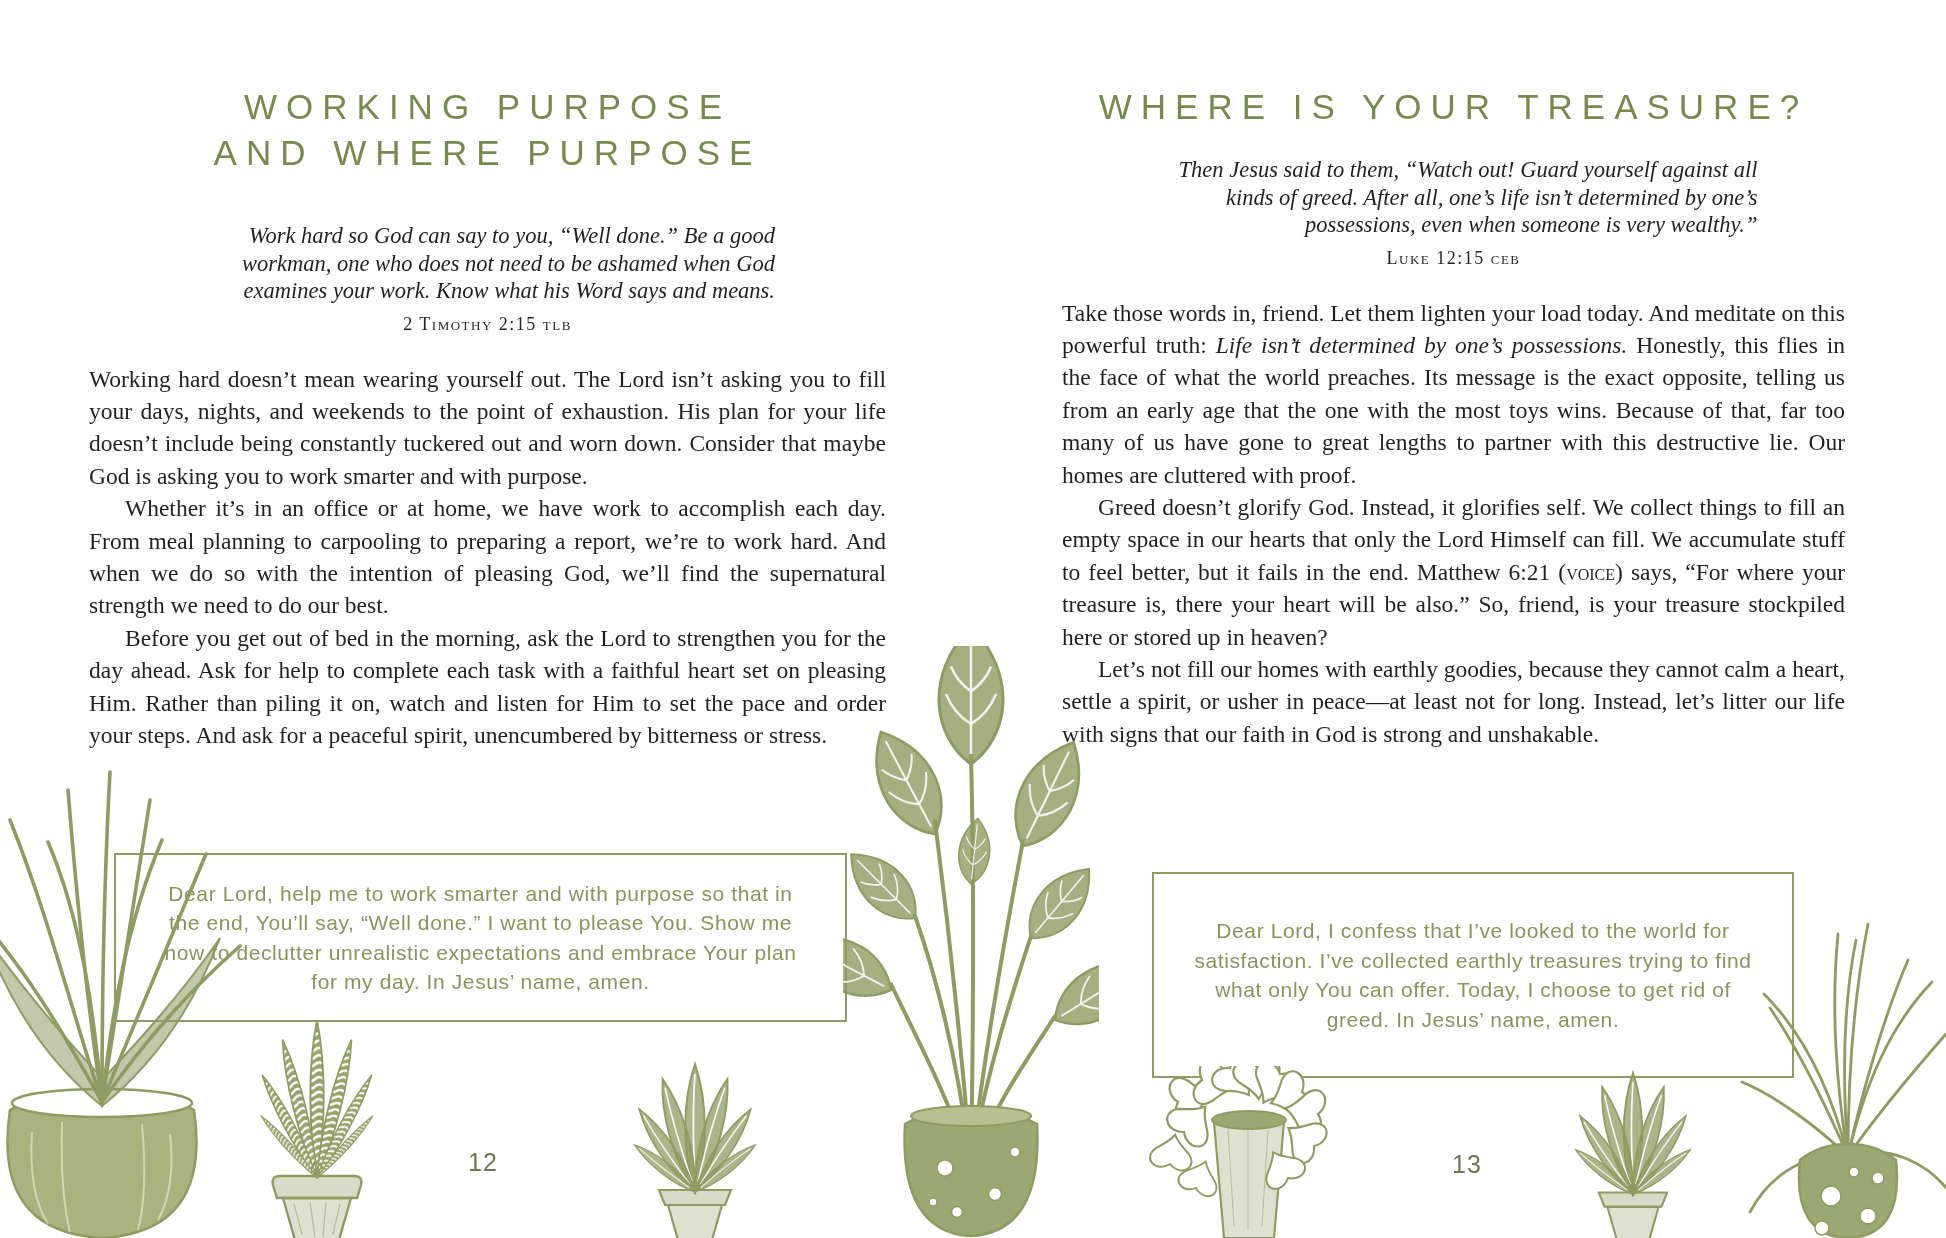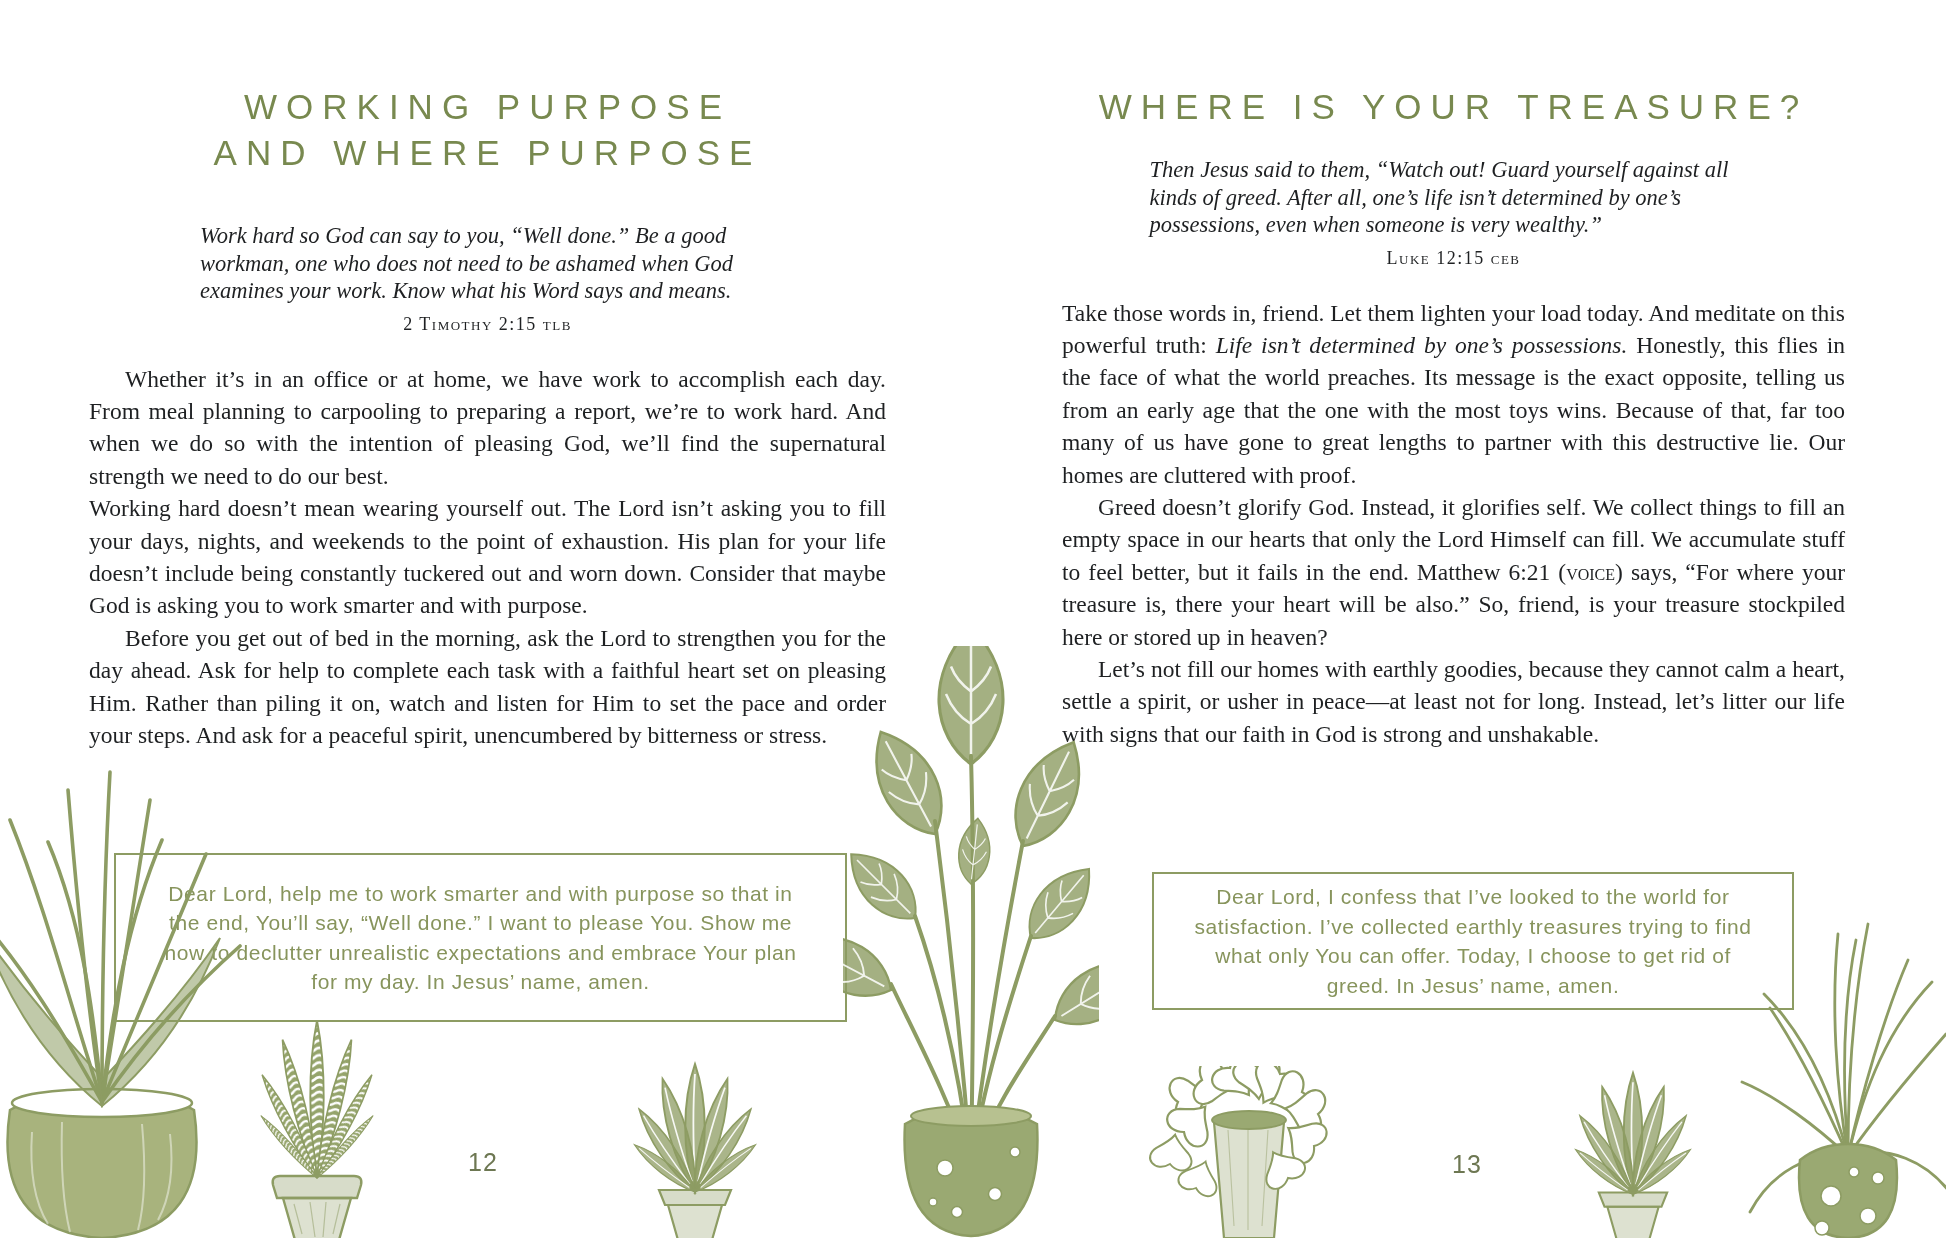--- a/index.html
+++ b/index.html
@@ -22,21 +22,21 @@
     letter-spacing:9px;
     color:#78894f;
     text-align:center;
     white-space:nowrap;
   }
   .scripture{
     margin:32px auto 0 auto;
     font-style:italic;
     font-size:22.5px;
     line-height:27.5px;
-    text-align:left;
+    text-align:right;
     color:#1e2022;
   }
   #page-left .scripture{max-width:575px;margin-top:46px;}
   #page-right .scripture{max-width:608px;margin-top:26px;}
   .reference{
     margin:9px 0 0 0;
     text-align:center;
     font-variant:small-caps;
     font-size:18px;
     letter-spacing:1.5px;
@@ -54,21 +54,21 @@
   .sc{font-variant:small-caps;}
 
   .prayer-box{
     position:absolute;
     box-sizing:border-box;
     border:2px solid #8d9c63;
     background:#ffffff;
     display:flex;align-items:center;justify-content:center;
   }
   #prayer-left{left:114px;top:853px;width:733px;height:169px;}
-  #prayer-right{left:1152px;top:872px;width:642px;height:138px;}
+  #prayer-right{left:1152px;top:872px;width:642px;height:206px;}
   .prayer-text{
     margin:0;padding:10px 34px;
     font-family:"Liberation Sans", sans-serif;
     font-size:21px;
     line-height:29.5px;
     letter-spacing:0.6px;
     text-align:center;
     color:#87945c;
   }
   .page-number{
@@ -94,22 +94,22 @@
 </head>
 <body>
 
 <section class="page" id="page-left">
   <h1 class="page-title"><span>WORKING PURPOSE</span><br><span>AND WHERE PURPOSE</span></h1>
 
   <p class="scripture">Work hard so God can say to you, “Well done.” Be a good workman, one who does not need to be ashamed when God examines your work. Know what his Word says and means.</p>
   <p class="reference">2 Timothy 2:15 tlb</p>
 
   <div class="body-text">
+    <p class="body-p">Working hard doesn’t mean wearing yourself out. The Lord isn’t asking you to fill your days, nights, and weekends to the point of exhaustion. His plan for your life doesn’t include being constantly tuckered out and worn down. Consider that maybe God is asking you to work smarter and with purpose.</p>
     <p class="body-p indent">Whether it’s in an office or at home, we have work to accomplish each day. From meal planning to carpooling to preparing a report, we’re to work hard. And when we do so with the intention of pleasing God, we’ll find the supernatural strength we need to do our best.</p>
-    <p class="body-p">Working hard doesn’t mean wearing yourself out. The Lord isn’t asking you to fill your days, nights, and weekends to the point of exhaustion. His plan for your life doesn’t include being constantly tuckered out and worn down. Consider that maybe God is asking you to work smarter and with purpose.</p>
     <p class="body-p indent">Before you get out of bed in the morning, ask the Lord to strengthen you for the day ahead. Ask for help to complete each task with a faithful heart set on pleasing Him. Rather than piling it on, watch and listen for Him to set the pace and order your steps. And ask for a peaceful spirit, unencumbered by bitterness or stress.</p>
   </div>
 </section>
 
 <section class="page" id="page-right">
   <h1 class="page-title"><span>WHERE IS YOUR TREASURE?</span></h1>
 
   <p class="scripture">Then Jesus said to them, “Watch out! Guard yourself against all kinds of greed. After all, one’s life isn’t determined by one’s possessions, even when someone is very wealthy.”</p>
   <p class="reference">Luke 12:15 ceb</p>
 

